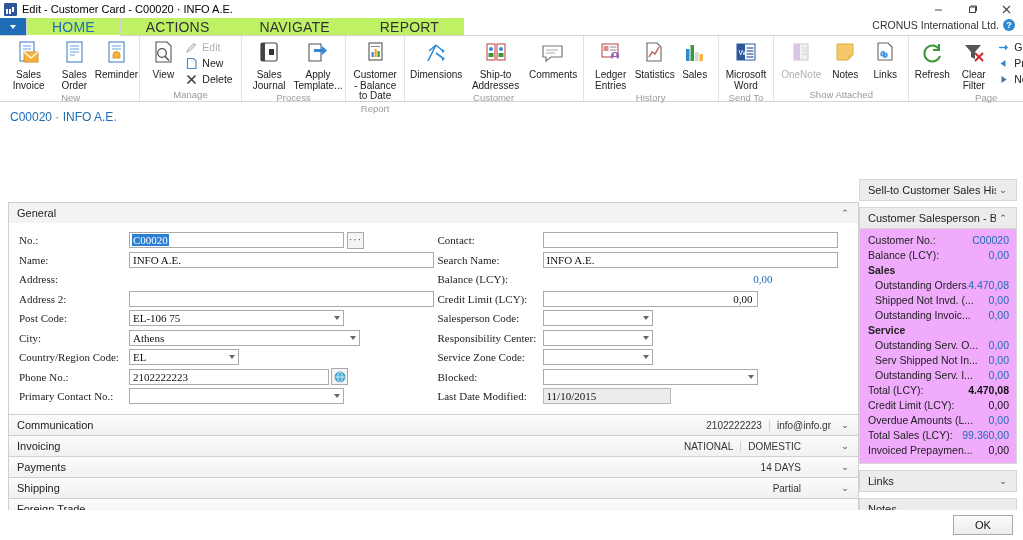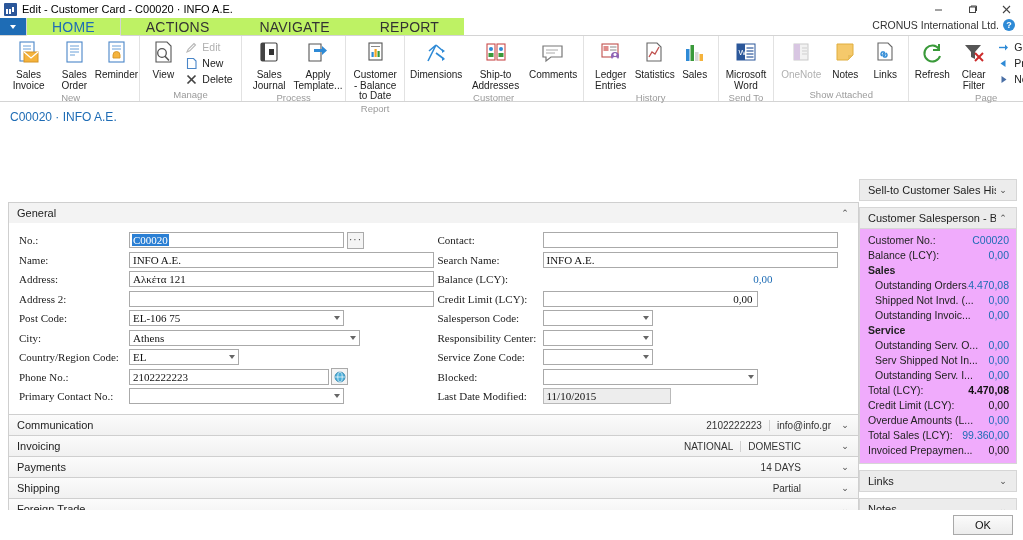--- a/index.html
+++ b/index.html
@@ -578,21 +578,20 @@
                 <span class="sel-text">C00020</span>
               </span>
             <span class="ellipsis-btn">···</span>
           </div>
           <div class="frow">
             <span class="flabel">Name:</span>
             <span class="fin" style="width:305px">INFO A.E.</span>
           </div>
           <div class="frow">
             <span class="flabel">Address:</span>
-            <span class="fin" style="width:305px">Αλκέτα 121</span>
           </div>
           <div class="frow">
             <span class="flabel">Address 2:</span>
             <span class="fin" style="width:305px"></span>
           </div>
           <div class="frow">
             <span class="flabel">Post Code:</span>
             <span class="fin drop" style="width:215px">
                 <span>EL-106 75</span>
                 <i class="drop-arrow"></i>

